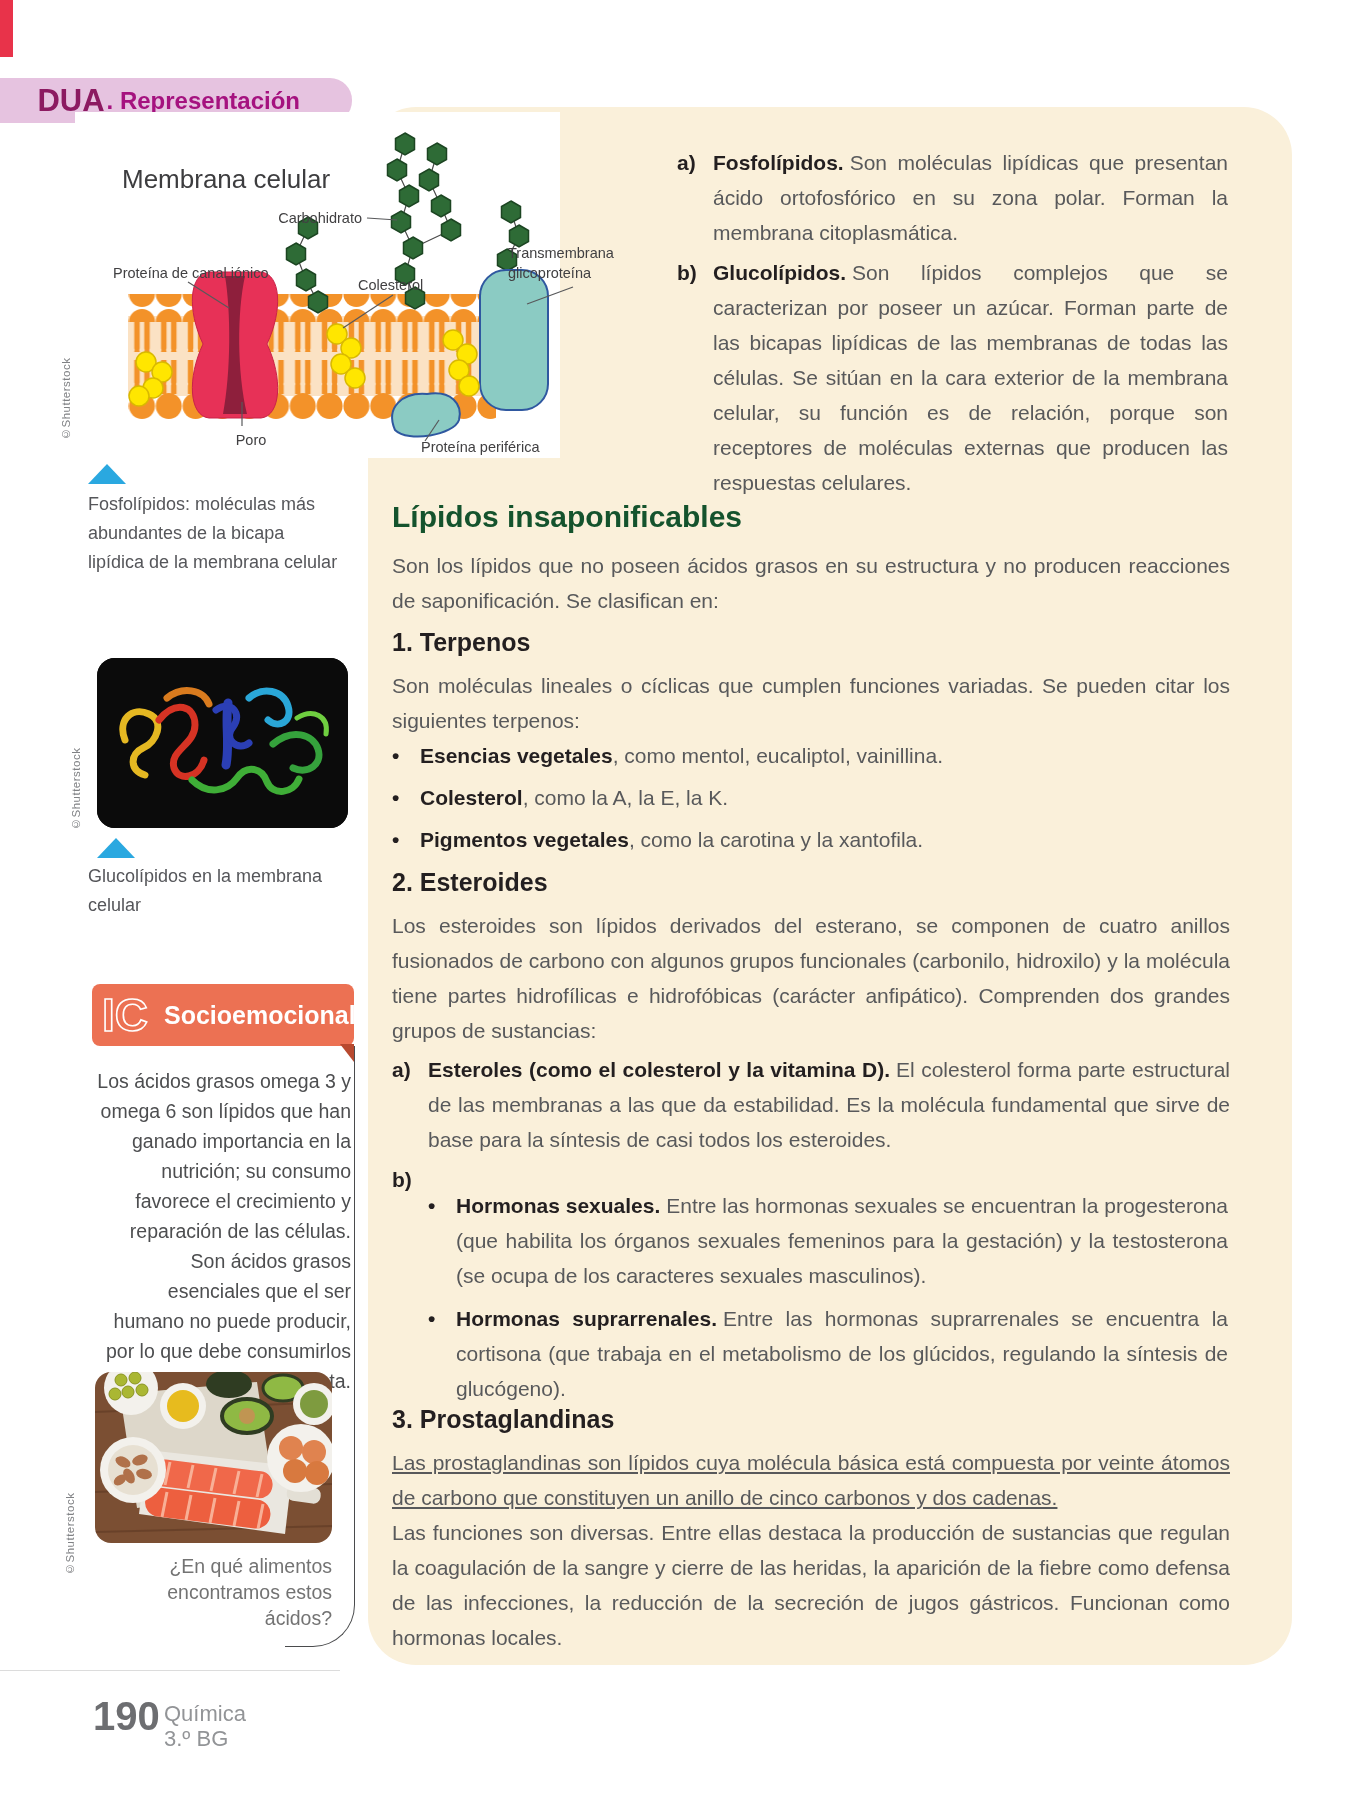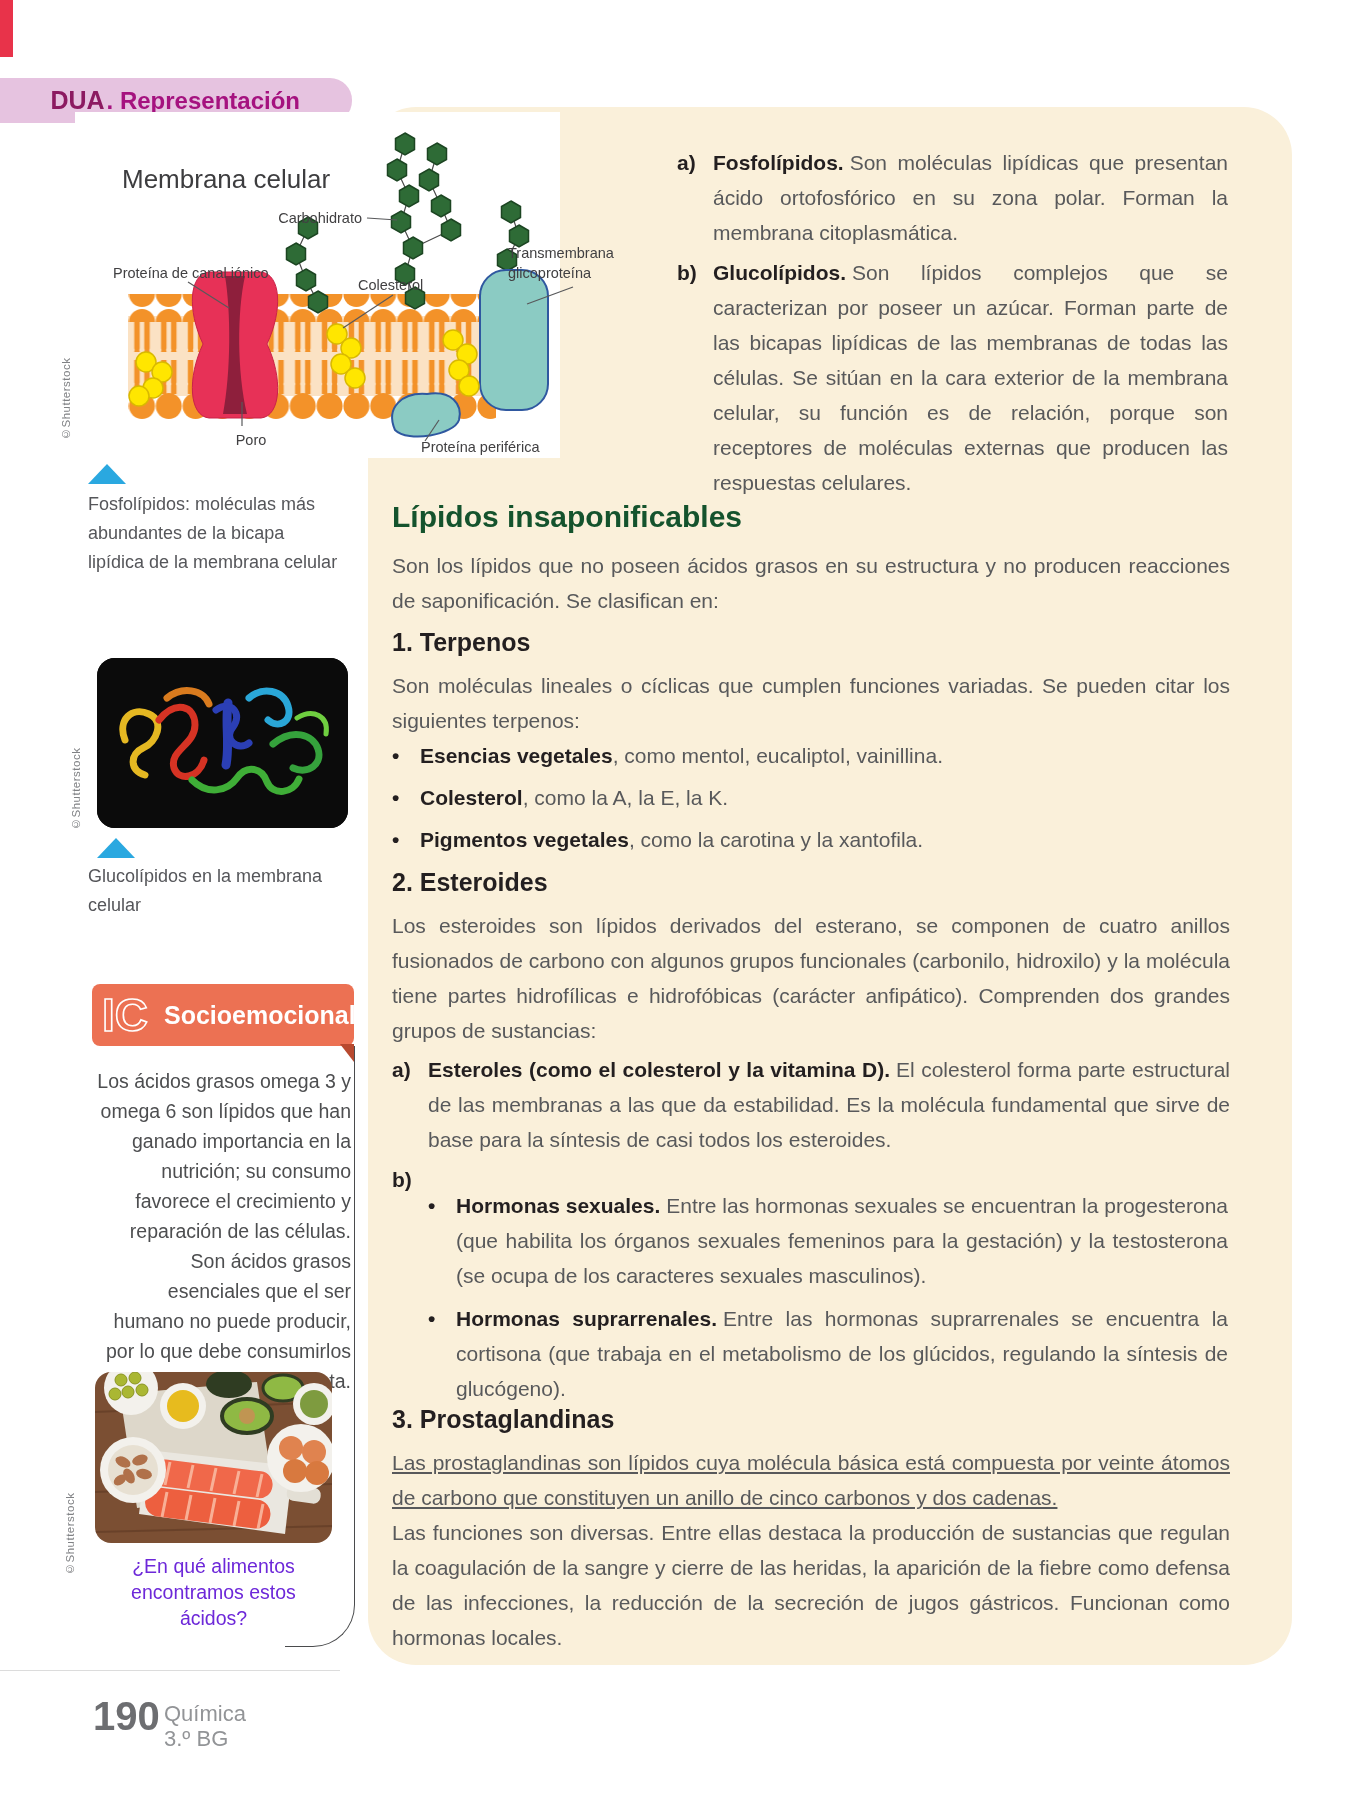--- a/index.html
+++ b/index.html
@@ -4,21 +4,21 @@
 <style>
   html,body{margin:0;padding:0;}
   body{width:1350px;height:1800px;position:relative;background:#ffffff;
        font-family:"Liberation Sans",sans-serif;overflow:hidden;}
   .abs{position:absolute;}
   
   .red-tab{left:0;top:0;width:13px;height:57px;background:#e8334a;}
   .dua-band{left:0;top:78px;width:352px;height:45px;background:#e6c3e0;
             border-radius:0 22px 22px 0;display:flex;align-items:center;
             justify-content:flex-end;padding-right:52px;box-sizing:border-box;}
-  .dua-bold{font-weight:bold;font-size:25px;color:#8c1a61;}
+  .dua-bold{font-weight:bold;font-size:31px;color:#8c1a61;}
   .dua-rest{font-weight:bold;font-size:24px;color:#a5127f;margin-left:2px;}
   .panel{left:368px;top:107px;width:924px;height:1558px;background:#faf0da;border-radius:48px;}
   
   .fig-membrane{left:75px;top:112px;width:540px;height:346px;}
   .credit{writing-mode:vertical-rl;transform:rotate(180deg);font-size:11.5px;
           color:#808285;letter-spacing:.5px;}
   .tri{width:0;height:0;border-left:19px solid transparent;border-right:19px solid transparent;
        border-bottom:20px solid #2aa8e0;}
   .caption{font-size:18px;line-height:29px;color:#55565a;}
   .fig-protein{left:97px;top:658px;width:251px;height:170px;border-radius:18px;overflow:hidden;background:#0b0b0b;}
@@ -28,21 +28,21 @@
   .socio-logo{margin-left:8px;flex:none;}
   .socio-tag{font-weight:bold;font-size:25px;margin-left:2px;}
   .socio-fold{left:340px;top:1044px;}
   .socio-border{left:285px;top:1046px;width:69px;height:600px;
                 border-right:1.5px solid #4a4b4d;border-bottom:1.5px solid #4a4b4d;
                 border-bottom-right-radius:42px;}
   .socio-text{left:95px;top:1066px;width:256px;font-size:19.5px;line-height:30px;
               color:#4d4e50;text-align:right;}
   .fig-food{left:95px;top:1372px;width:237px;height:171px;border-radius:16px;overflow:hidden;}
   .socio-q{left:95px;top:1553px;width:237px;font-size:19.5px;line-height:26px;
-           color:#6d28d9;text-align:center;}
+           color:#737373;text-align:right;}
   
   .body-txt{font-size:21px;line-height:35px;color:#58595b;text-align:justify;}
   .lead{font-weight:bold;color:#231f20;margin-right:6px;}
   .ab-item{display:flex;}
   .ab-label{width:36px;flex:none;font-weight:bold;color:#231f20;}
   .h-orange{font-size:30px;font-weight:bold;color:#14532d;}
   .h-num{font-size:25px;font-weight:bold;color:#231f20;}
   .bullet{display:flex;margin-bottom:7px;}
   .bullet::before{content:"\2022";width:28px;flex:none;color:#231f20;font-weight:bold;}
   .horm{margin-left:36px;margin-bottom:8px;}

